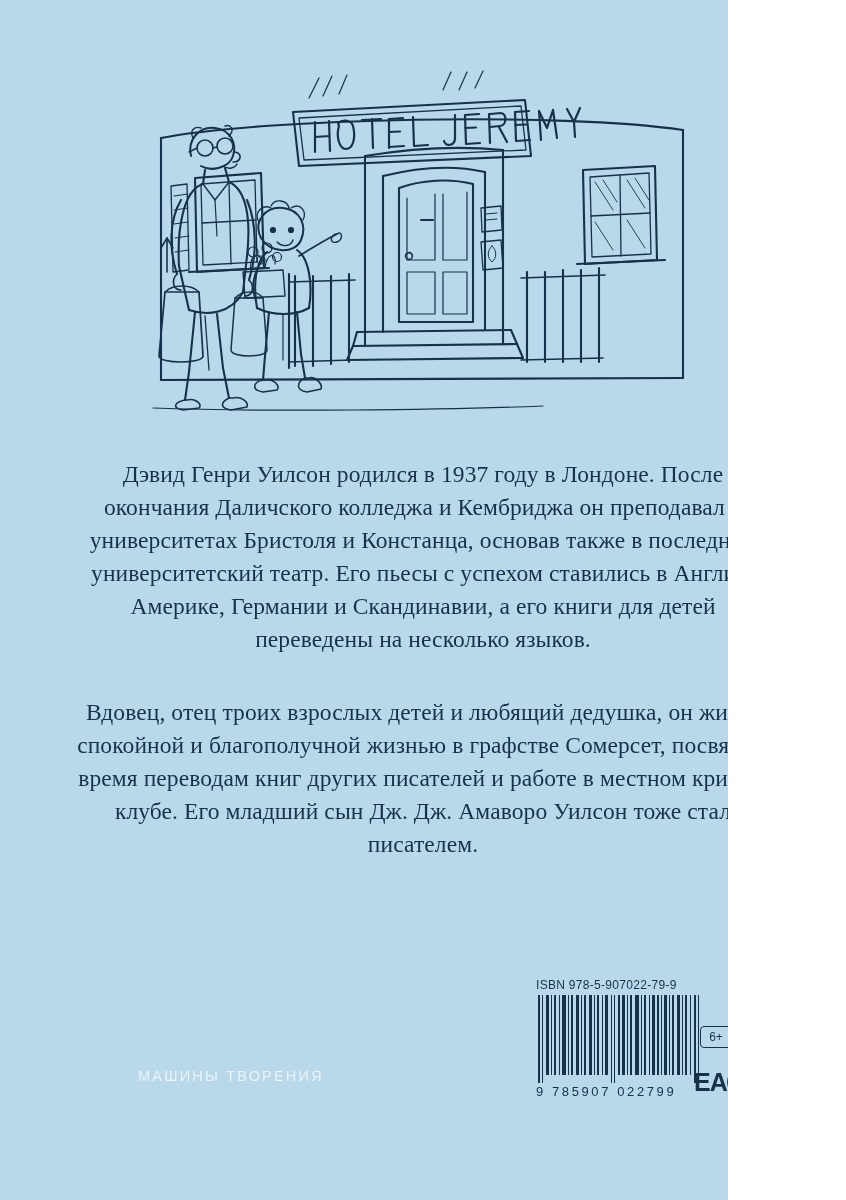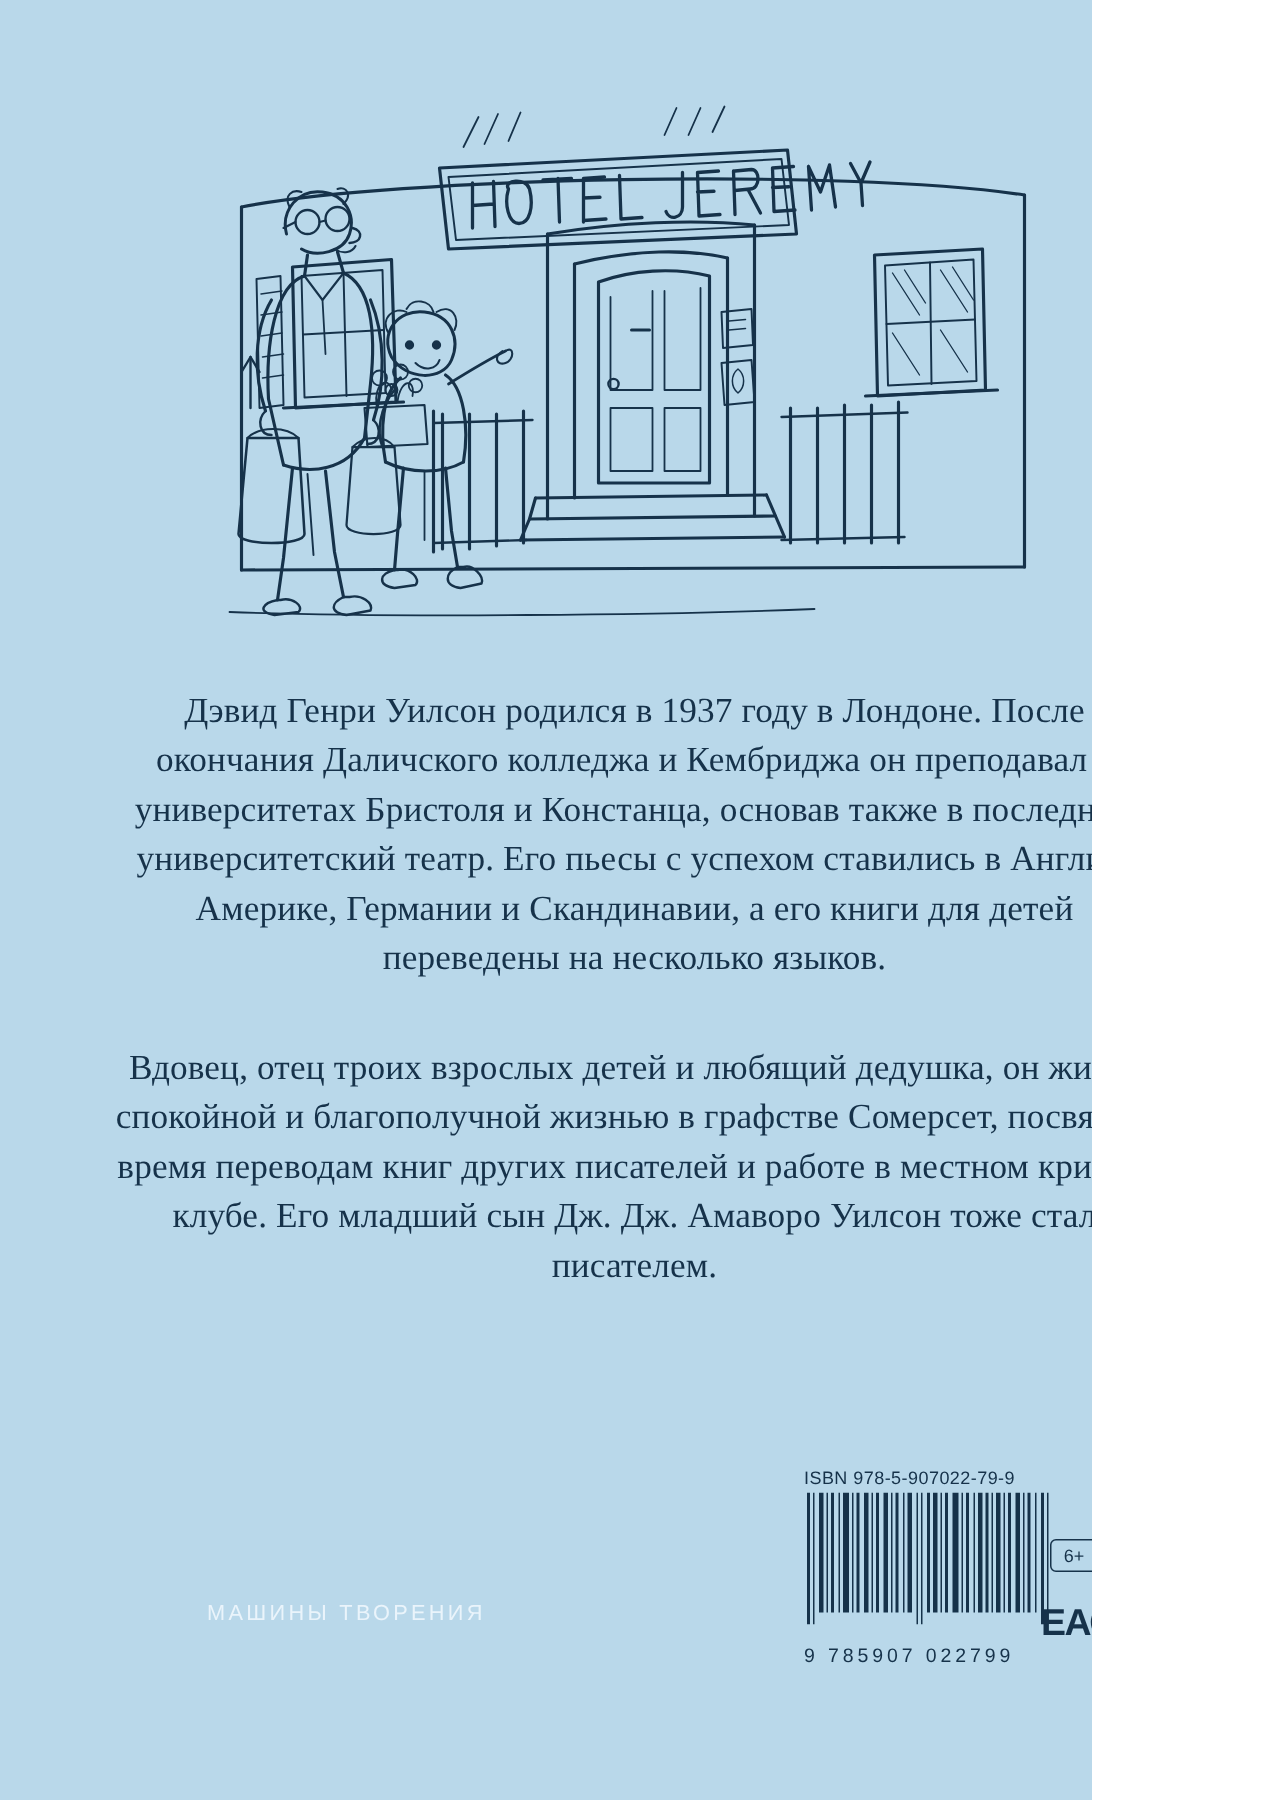--- a/index.html
+++ b/index.html
@@ -79,21 +79,21 @@
   .barcode-bars {
     width: 165px;
     height: 88px;
     display: block;
   }
   .barcode-digits {
     color: #16324a;
     font-family: "Liberation Sans", sans-serif;
     font-size: 13px;
     letter-spacing: 2.6px;
-    margin-top: 13px;
+    margin-top: 1px;
     white-space: nowrap;
   }
   
   .age-rating {
     position: absolute;
     left: 700px;
     top: 1026px;
     width: 30px;
     height: 20px;
     border: 1.6px solid #16324a;

